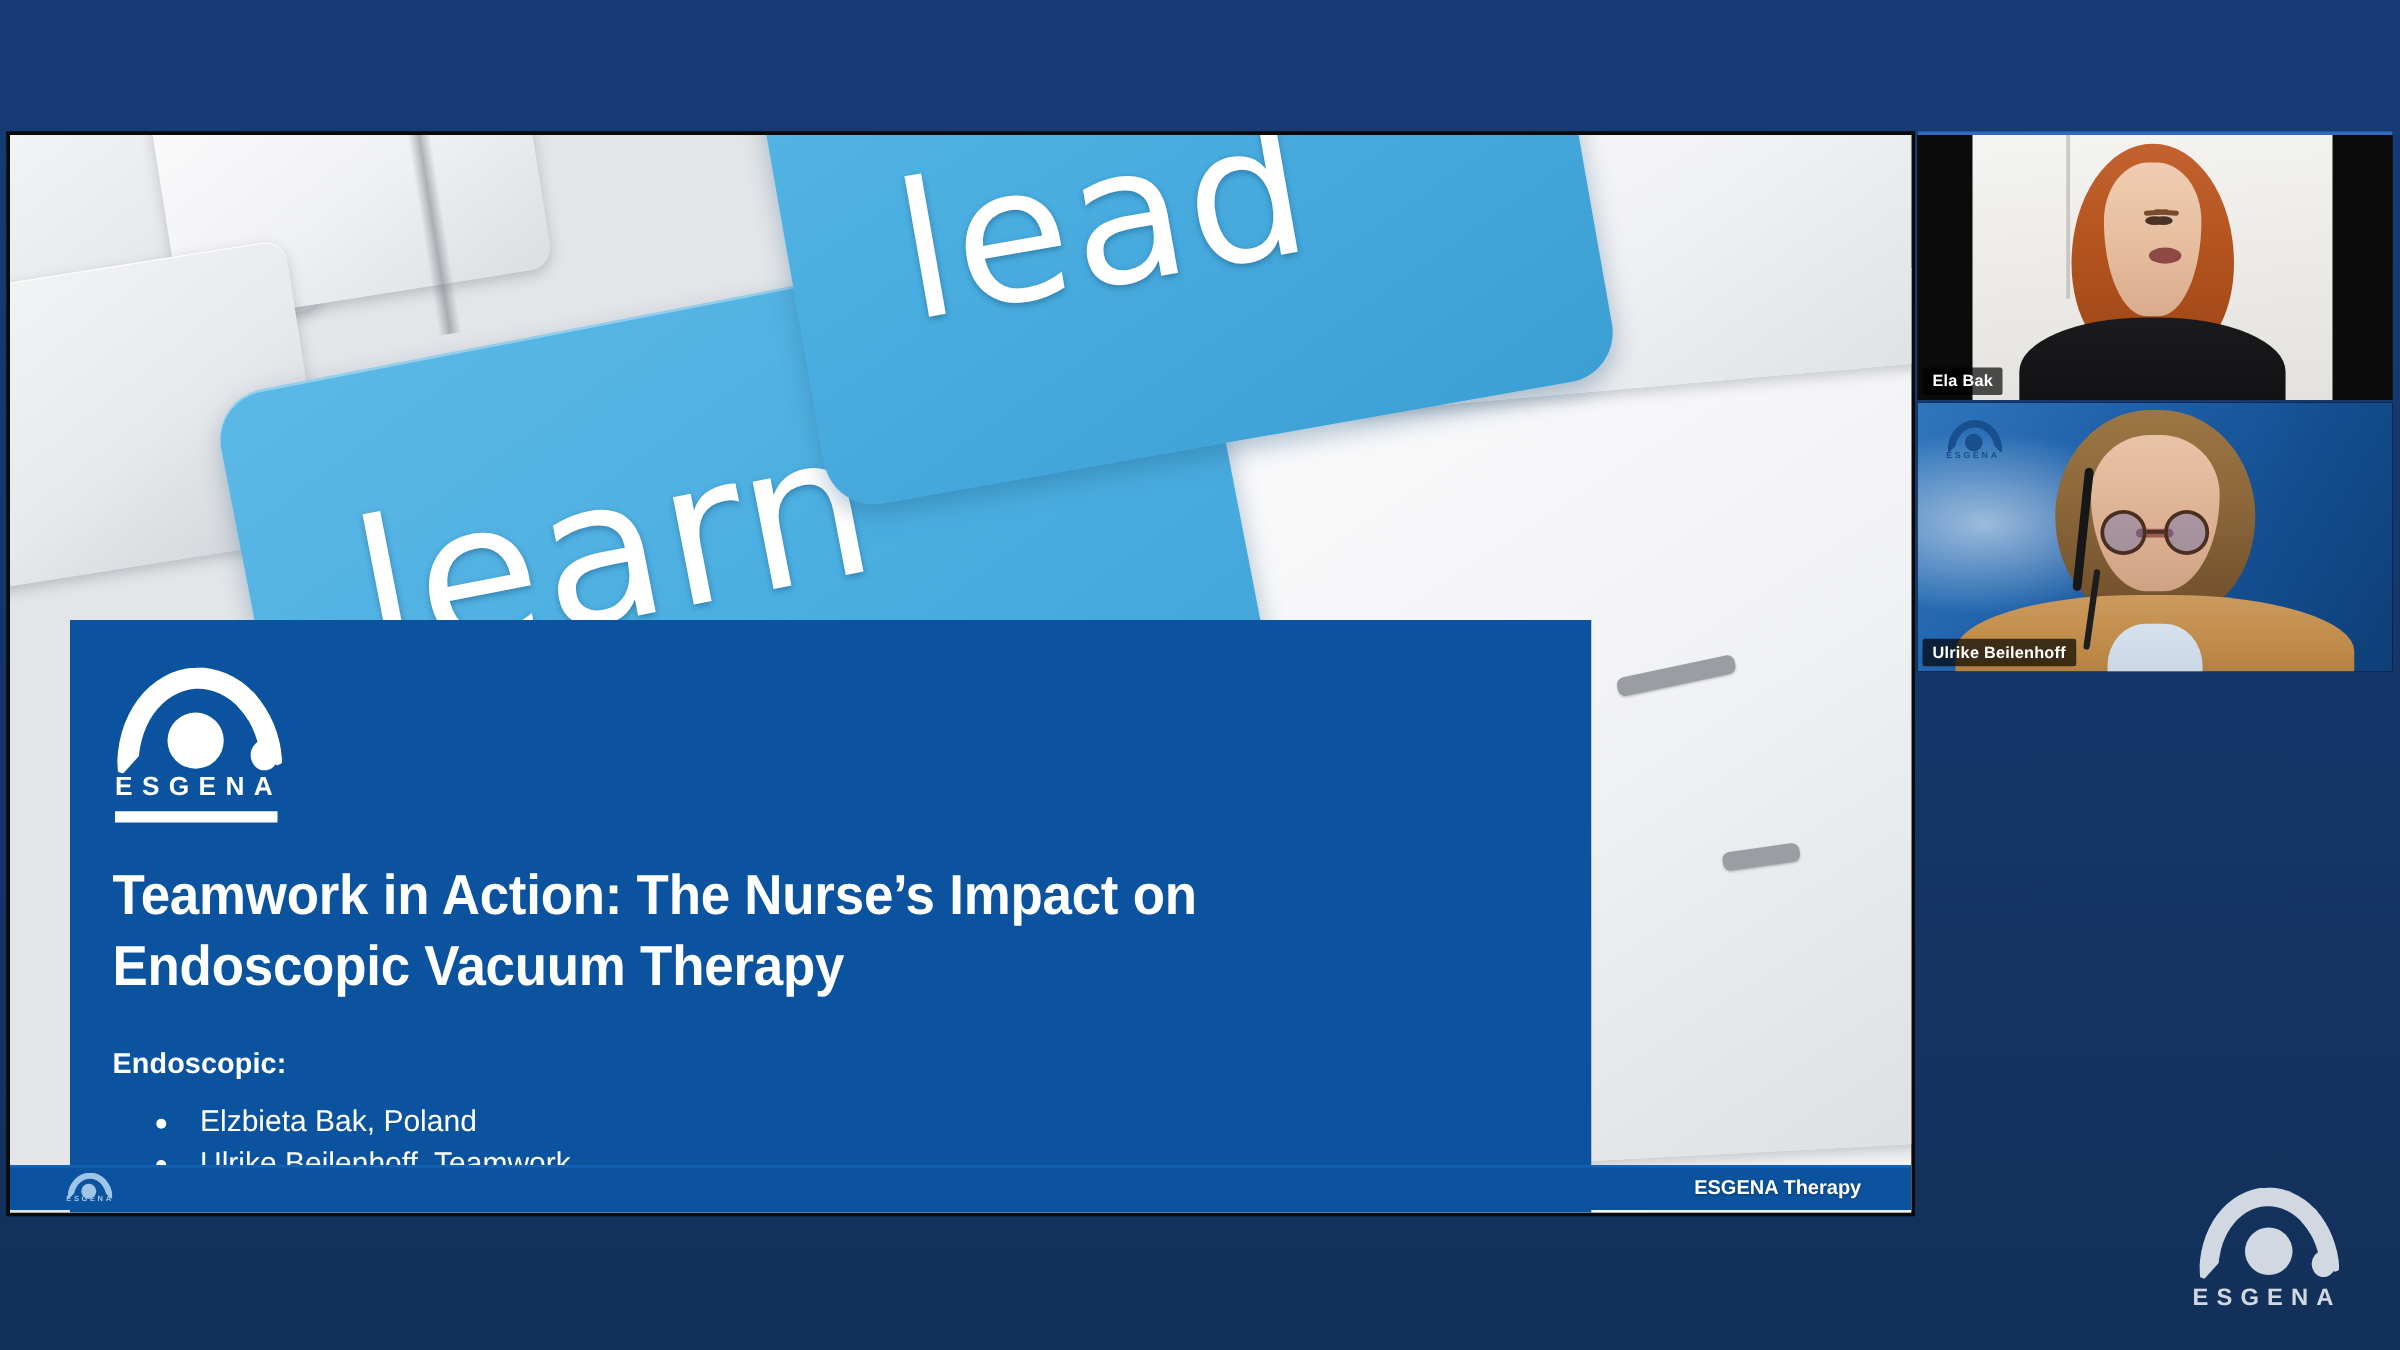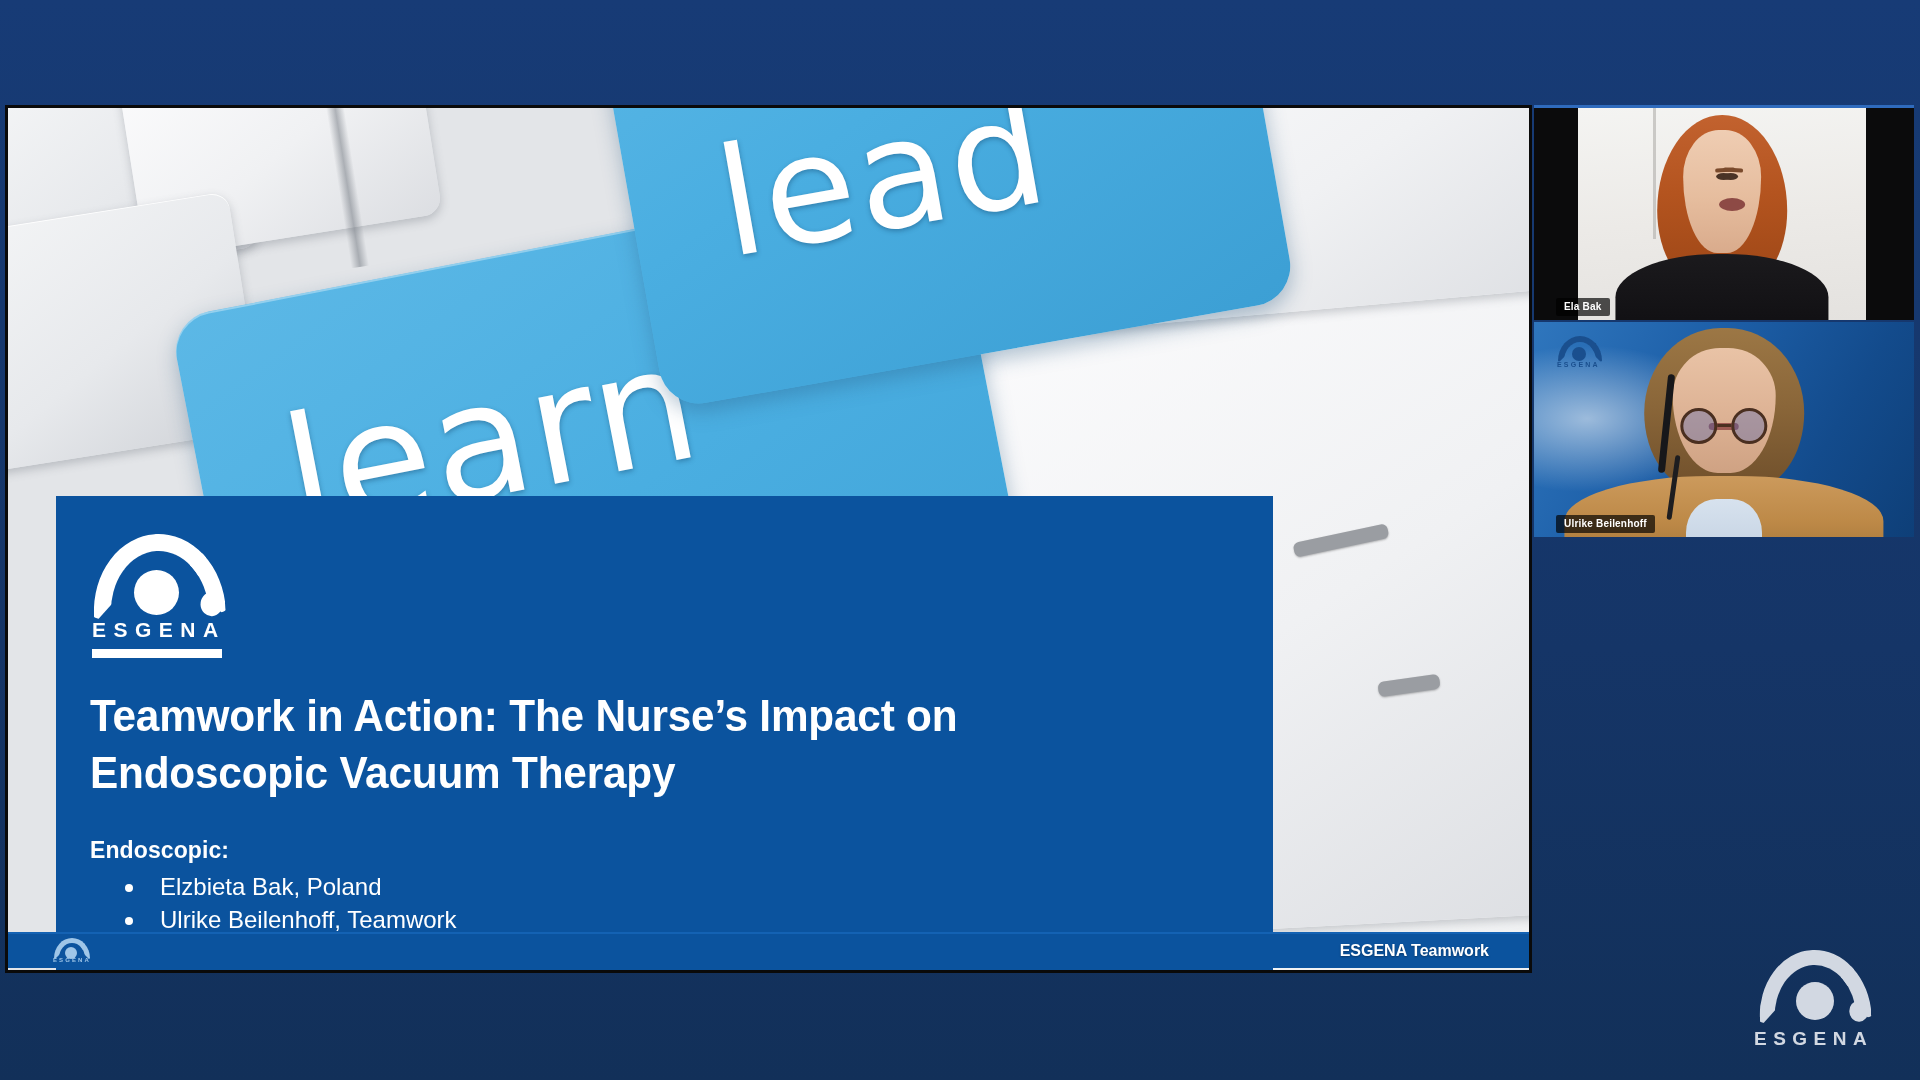--- a/index.html
+++ b/index.html
@@ -125,21 +125,21 @@
     max-width:1060px;
     transform:scaleX(.94);
     transform-origin:left center;
   }
   .mod-head{
     margin-top:36px;
     color:#ffffff;
     font-size:23px; font-weight:700;
     letter-spacing:.1px;
   }
-  .mod-list{ list-style:none; margin-top:7px; }
+  .mod-list{ list-style:none; margin-top:18px; }
   .mod-list li{
     position:relative;
     color:#ffffff;
     font-size:24px;
     line-height:1.36;
     padding-left:70px;
     font-weight:400;
   }
   .mod-list li .bullet{
     position:absolute; left:35px; top:13px;
@@ -324,25 +324,25 @@
   }
   .v-ulrike .mouth{
     position:absolute; left:50%; top:60%;
     transform:translateX(-50%);
     width:30px; height:7px;
     background:#9c5a52; border-radius:5px;
   }
 
   
   .name-badge{
-    position:absolute; left:22px; bottom:4px;
+    position:absolute; left:4px; bottom:4px;
     padding:3px 8px 4px;
     background:rgba(0,0,0,.68);
     color:#ffffff;
-    font-size:10px; font-weight:700;
+    font-size:13px; font-weight:700;
     letter-spacing:.2px;
     white-space:nowrap;
     border-radius:2px;
   }
 
   
   .watermark{
     position:absolute; right:42px; bottom:22px;
     width:128px; height:112px;
     opacity:.92;
@@ -420,21 +420,21 @@
           </li>
         </ul>
       </div>
 
       <div class="slide-footer">
         <div class="foot-logo">
           <div class="foot-arc"></div>
           <div class="foot-pupil"></div>
           <div class="foot-word">ESGENA</div>
         </div>
-        <div class="foot-right">ESGENA Teamwork</div>
+        <div class="foot-right">ESGENA Therapy</div>
       </div>
 
     </div>
   </div>
 
   <div class="tile" id="tile-0">
     <div class="tile-video v-ela">
       <div class="frame">
         <div class="wall-seam"></div>
         <div class="hair"></div>

